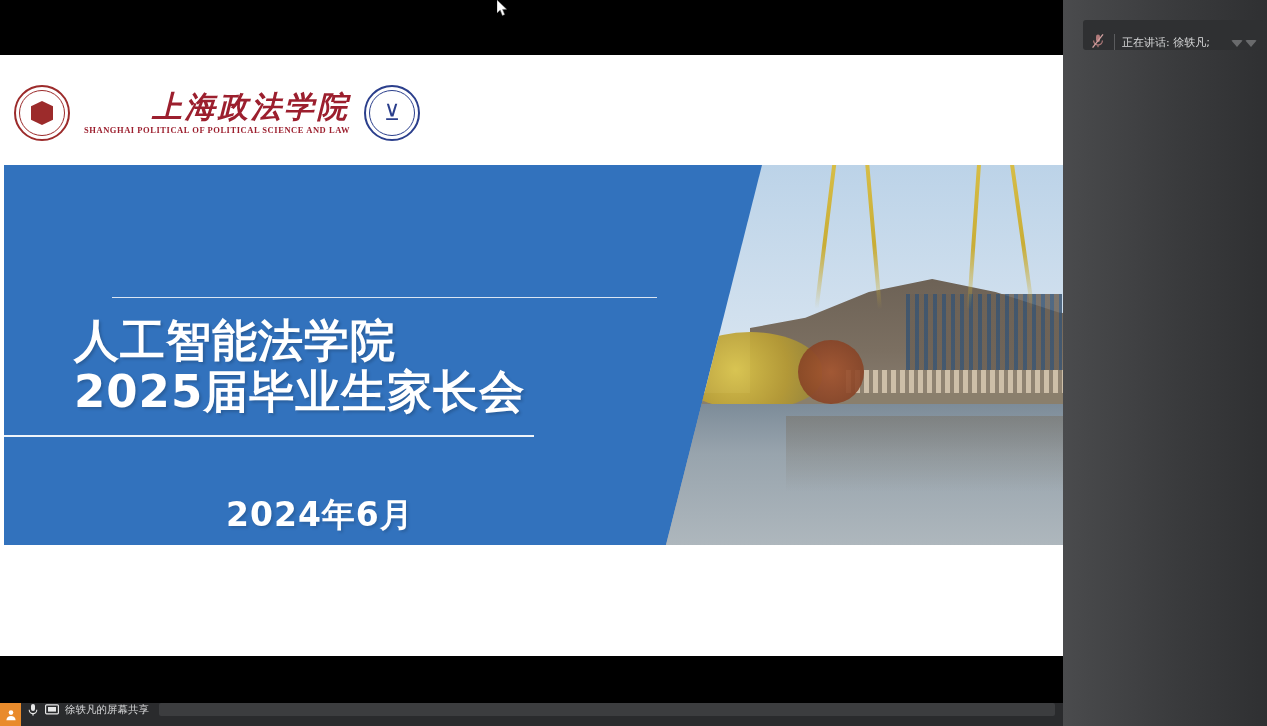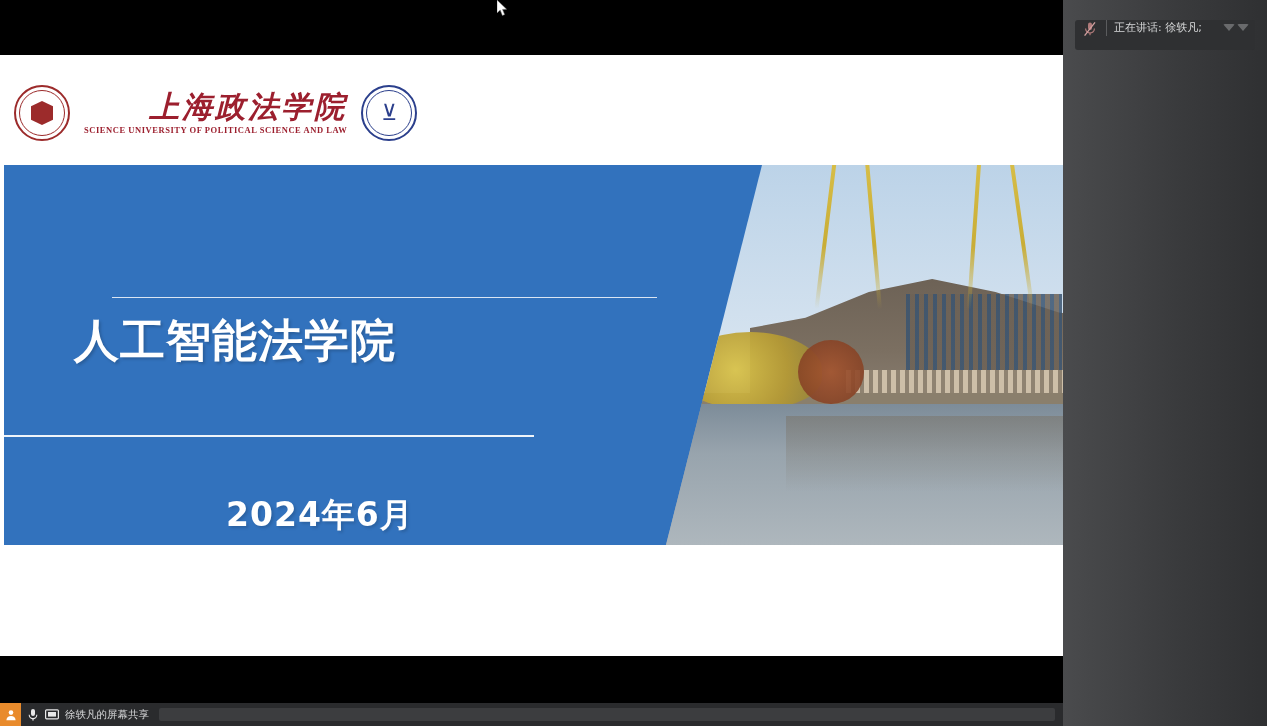--- a/index.html
+++ b/index.html
@@ -249,26 +249,26 @@
   
   #sidebar {
     position: absolute;
     left: 1063px; top: 0;
     width: 204px; height: 726px;
     background: linear-gradient(to right, #4a4b4d 0%, #3a3b3d 55%, #2f3032 100%);
   }
 
   #speaking-banner {
     position: absolute;
-    left: 12px; top: 20px;
+    left: 20px; top: 20px;
     width: 180px; height: 30px;
     background: #2f3032;
     border-radius: 3px;
     display: flex;
-    align-items: flex-start;
+    align-items: flex-end;
     padding: 0 6px;
     box-sizing: border-box;
   }
   #speaking-icon {
     width: 18px; height: 18px;
     flex: none;
     display: flex;
     align-items: center;
     justify-content: center;
   }
@@ -302,21 +302,21 @@
     border-radius: 2px;
   }
 
   
   #status-bar {
     position: absolute;
     left: 0; bottom: 0;
     width: 1063px; height: 23px;
     background: #2a2b2d;
     display: flex;
-    align-items: center;
+    align-items: flex-start;
   }
   #status-avatar {
     width: 21px; height: 23px;
     background: #e98b2c;
     display: flex;
     align-items: center;
     justify-content: center;
     flex: none;
   }
   #status-icons {
@@ -347,21 +347,21 @@
   <svg id="cursor" viewBox="0 0 12 18">
     <polygon points="0,0 0,13 3.2,10 5.4,15.5 7.6,14.6 5.5,9.4 9.6,9.2" fill="#ffffff" stroke="#7a7a7a" stroke-width="0.5"></polygon>
   </svg>
 
   <div id="slide">
 
     <div id="logo-row">
       <div class="seal seal-red"></div>
       <div id="logo-text">
         <div id="logo-cn">上海政法学院</div>
-        <div id="logo-en">SCIENCE UNIVERSITY OF POLITICAL SCIENCE AND LAW</div>
+        <div id="logo-en">SHANGHAI POLITICAL OF POLITICAL SCIENCE AND LAW</div>
       </div>
       <div class="seal seal-blue">
         <div class="emblem">⊻</div>
       </div>
     </div>
 
     <div id="banner">
 
       <div id="banner-photo">
         <div class="ph-sky"></div>
@@ -378,20 +378,21 @@
         <div class="ph-willow" style="left:52%; transform: rotate(4deg);"></div>
         <div class="ph-willow" style="left:57%; transform: rotate(-8deg);"></div>
         <div class="ph-willow" style="left:78%; transform: rotate(6deg); height:30%;"></div>
         <div class="ph-willow" style="left:90%; transform: rotate(-4deg); height:26%;"></div>
       </div>
 
       <div id="rule-top"></div>
 
       <div id="title-block">
         <div class="title-line">人工智能法学院</div>
+        <div class="title-line">2025届毕业生家长会</div>
       </div>
 
       <div id="rule-bottom"></div>
 
       <div id="subtitle">2024年6月</div>
     </div>
   </div>
 
   <div id="status-bar">
     <div id="status-avatar">

